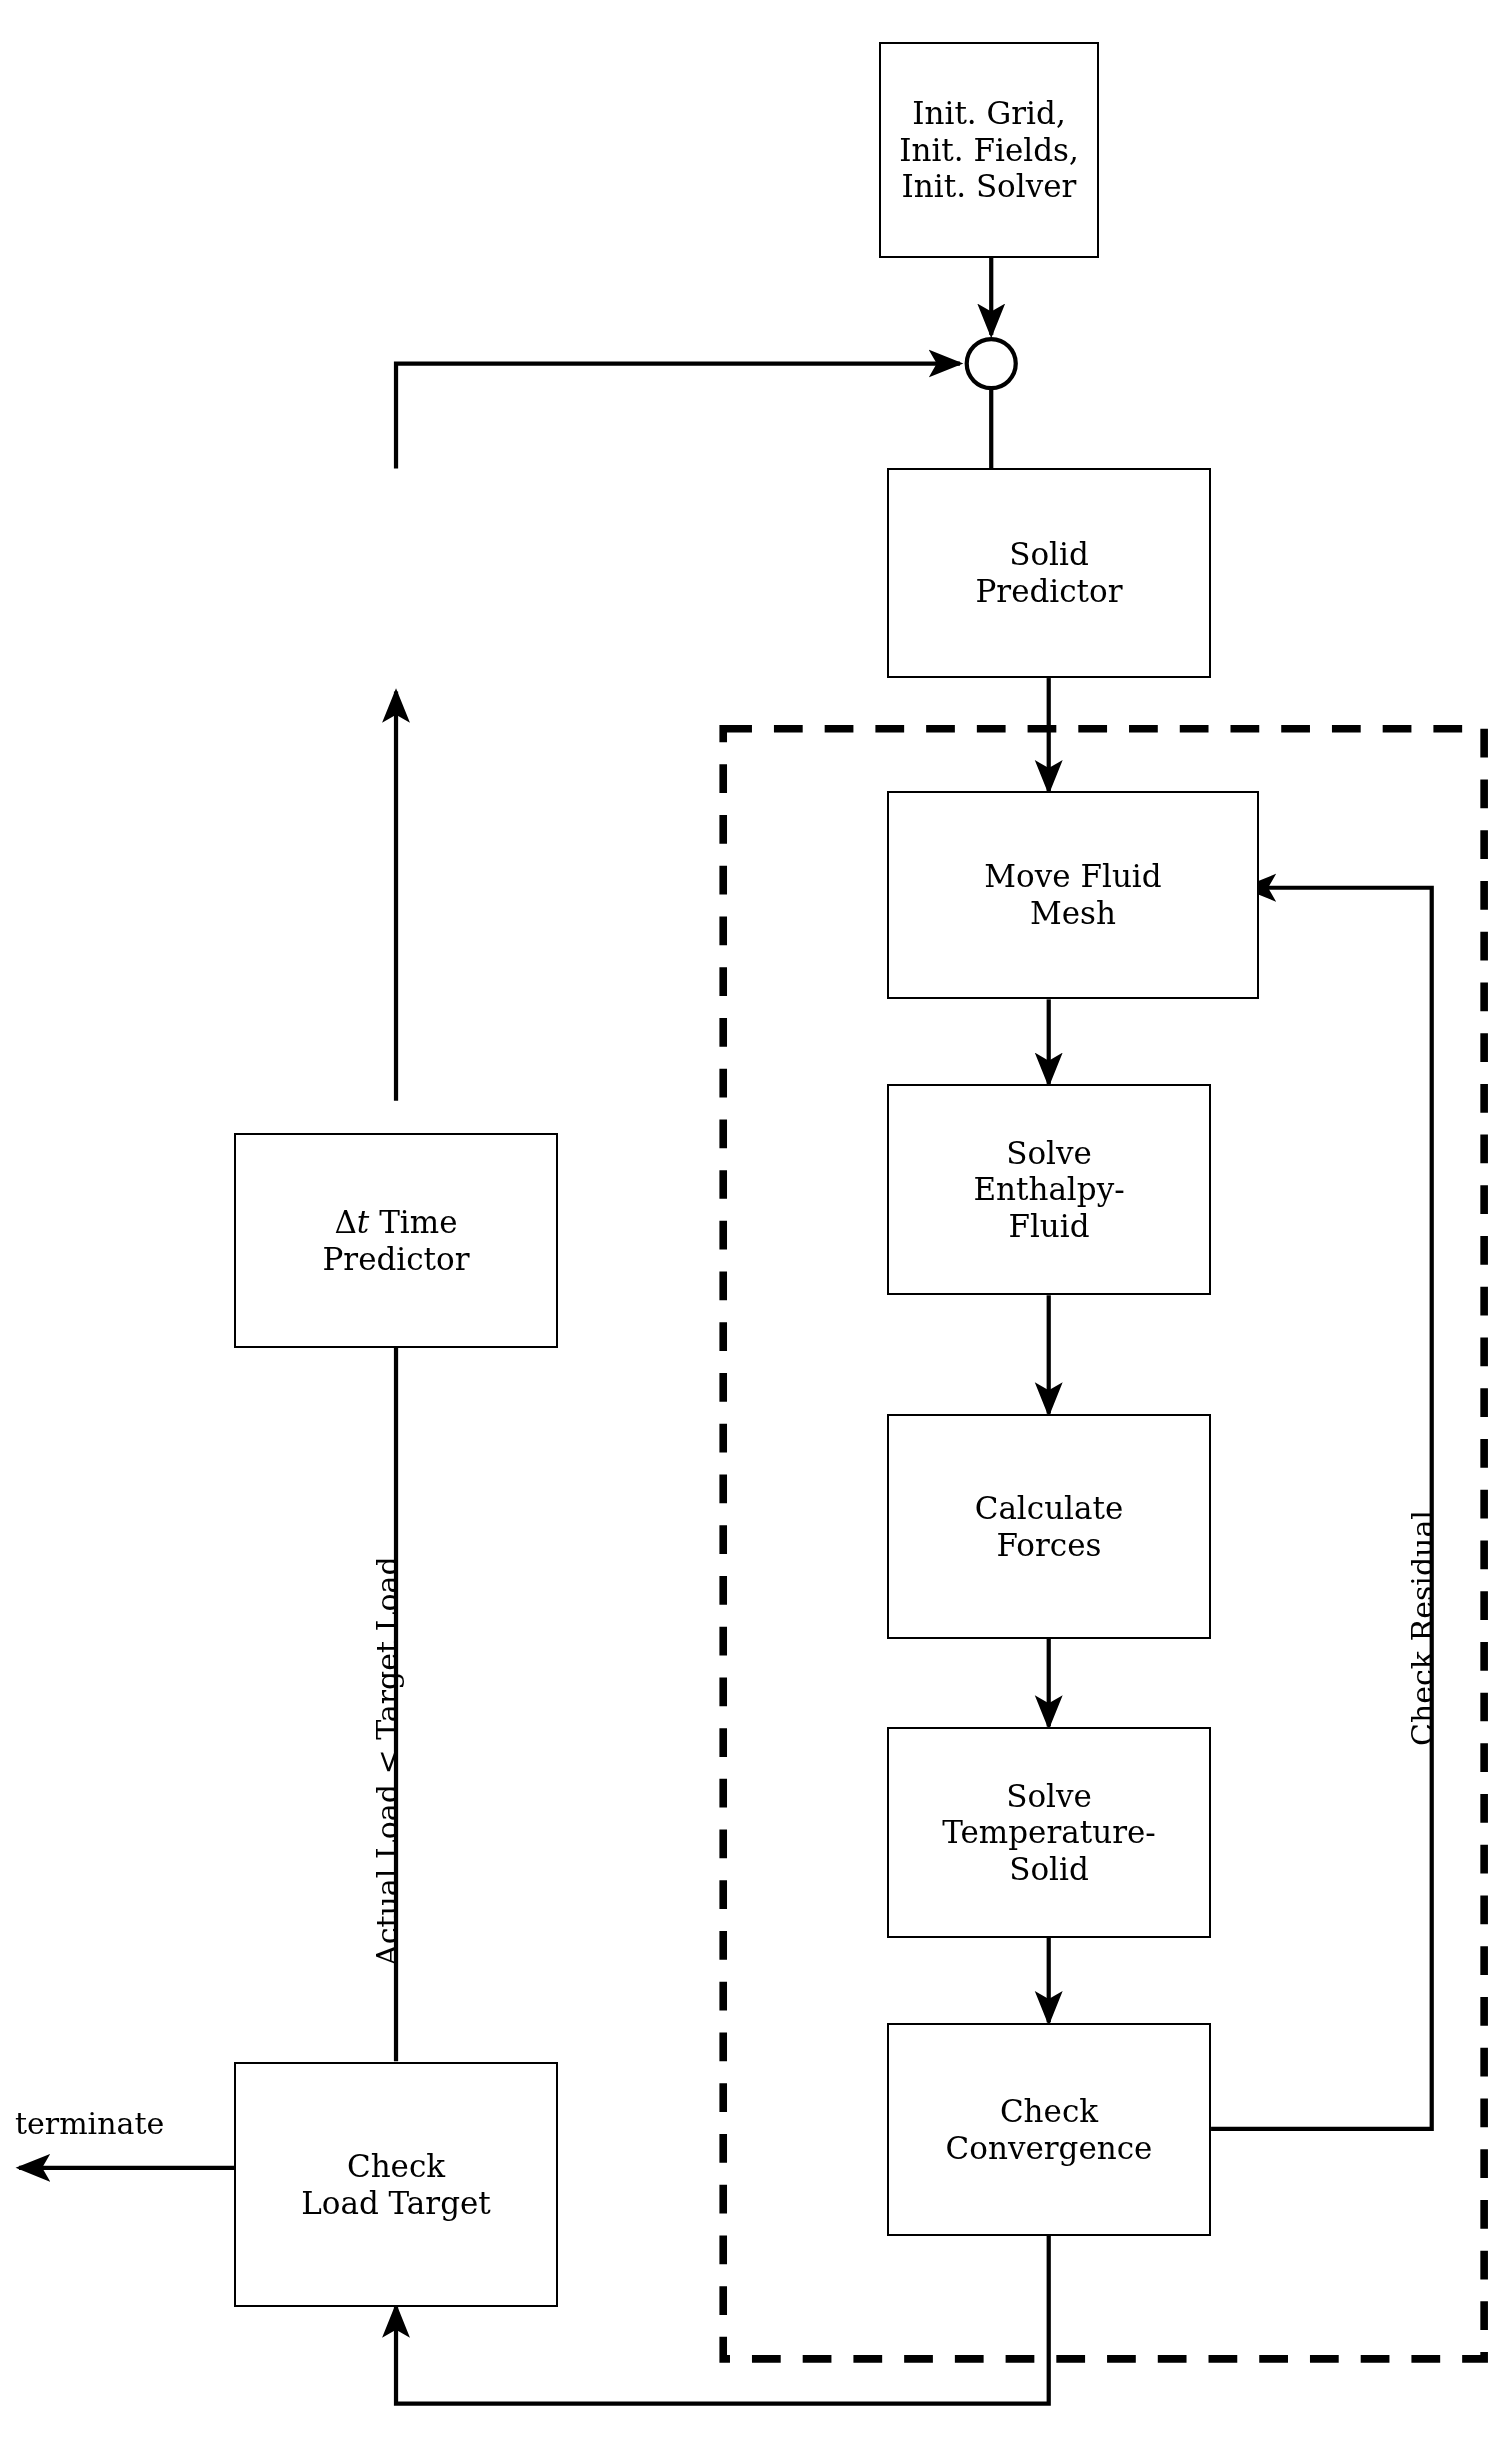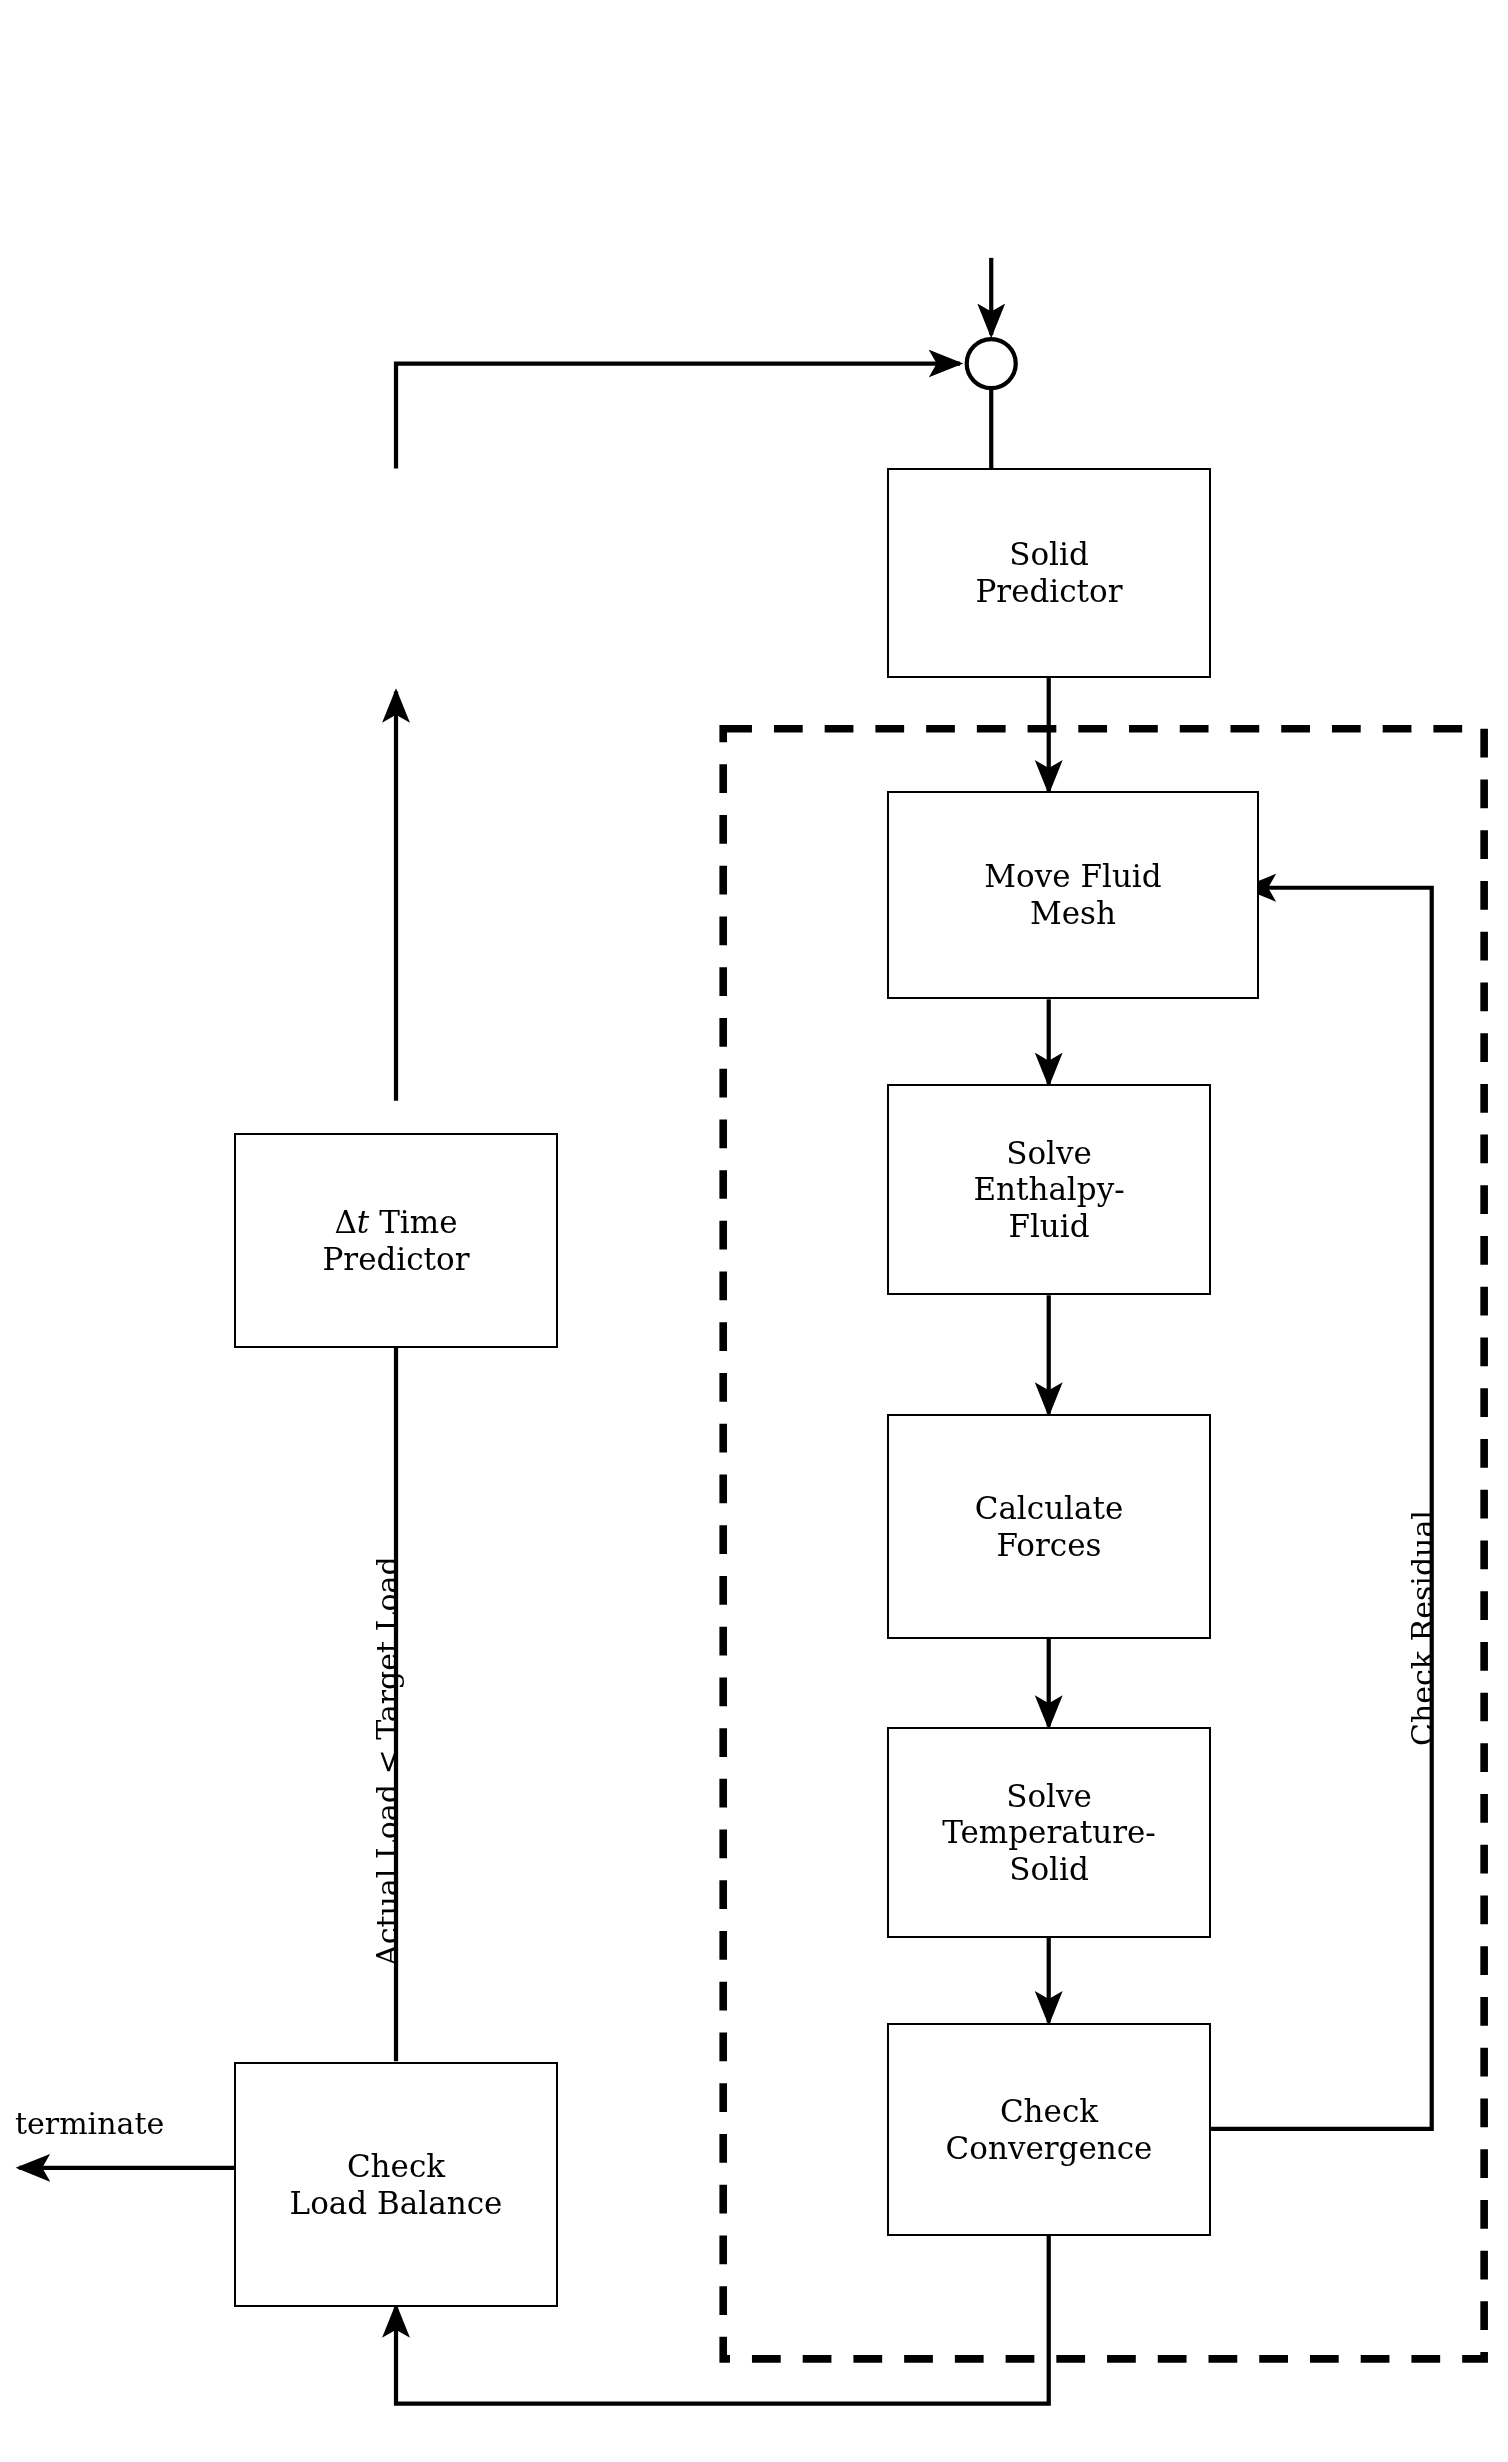--- a/index.html
+++ b/index.html
@@ -55,20 +55,27 @@
 
     <path d="M1240,2644 L1240,2843 L468,2843 L468,2728" stroke="#000" stroke-width="5" fill="none" marker-end="url(#ah)"></path>
 
     <path d="M277,2564 L22,2564" stroke="#000" stroke-width="5" fill="none" marker-end="url(#ah)"></path>
 
     <path d="M468,2438 L468,1556" stroke="#000" stroke-width="5" fill="none" marker-end="url(#ah)"></path>
 
     <path d="M468,1302 L468,818" stroke="#000" stroke-width="5" fill="none" marker-end="url(#ah)"></path>
   </svg>
 
+  <div class="node" style="left:879px;top:42px;width:220px;height:216px;">
+    <span class="txt">
+      <span class="node-line">Init. Grid,</span>
+      <span class="node-line">Init. Fields,</span>
+      <span class="node-line">Init. Solver</span>
+    </span>
+  </div>
 
   <div class="node" style="left:887px;top:468px;width:324px;height:210px;">
     <span class="txt">
       <span class="node-line">Solid</span>
       <span class="node-line">Predictor</span>
     </span>
   </div>
 
   <div class="node" style="left:887px;top:791px;width:372px;height:208px;">
     <span class="txt">
@@ -111,21 +118,21 @@
   <div class="node" style="left:234px;top:1101px;width:324px;height:215px;margin-top:32px;">
     <span class="txt">
       <span class="node-line">Δ<span class="math-it">t</span>&nbsp;<span>Time</span></span>
       <span class="node-line">Predictor</span>
     </span>
   </div>
 
   <div class="node" style="left:234px;top:2062px;width:324px;height:245px;">
     <span class="txt">
       <span class="node-line">Check</span>
-      <span class="node-line">Load Balance</span>
+      <span class="node-line">Load Target</span>
     </span>
   </div>
 
   <div class="hlabel" style="left:15px;top:2106px;">terminate</div>
 
   <div class="vlabel" style="left:370px;top:1966px;transform:rotate(-90deg);">Actual Load &lt; Target Load</div>
 
   <div class="vlabel" style="left:1405px;top:1746px;transform:rotate(-90deg);">Check Residual</div>
 
 </div>

